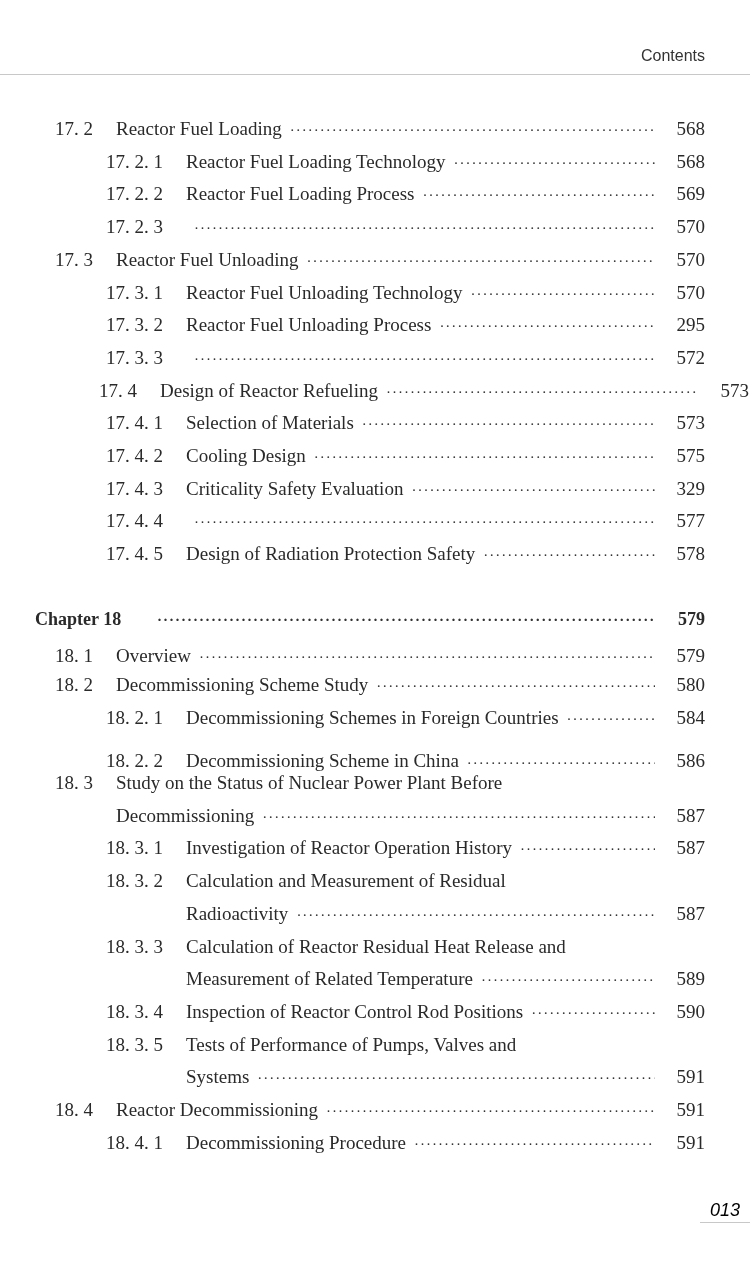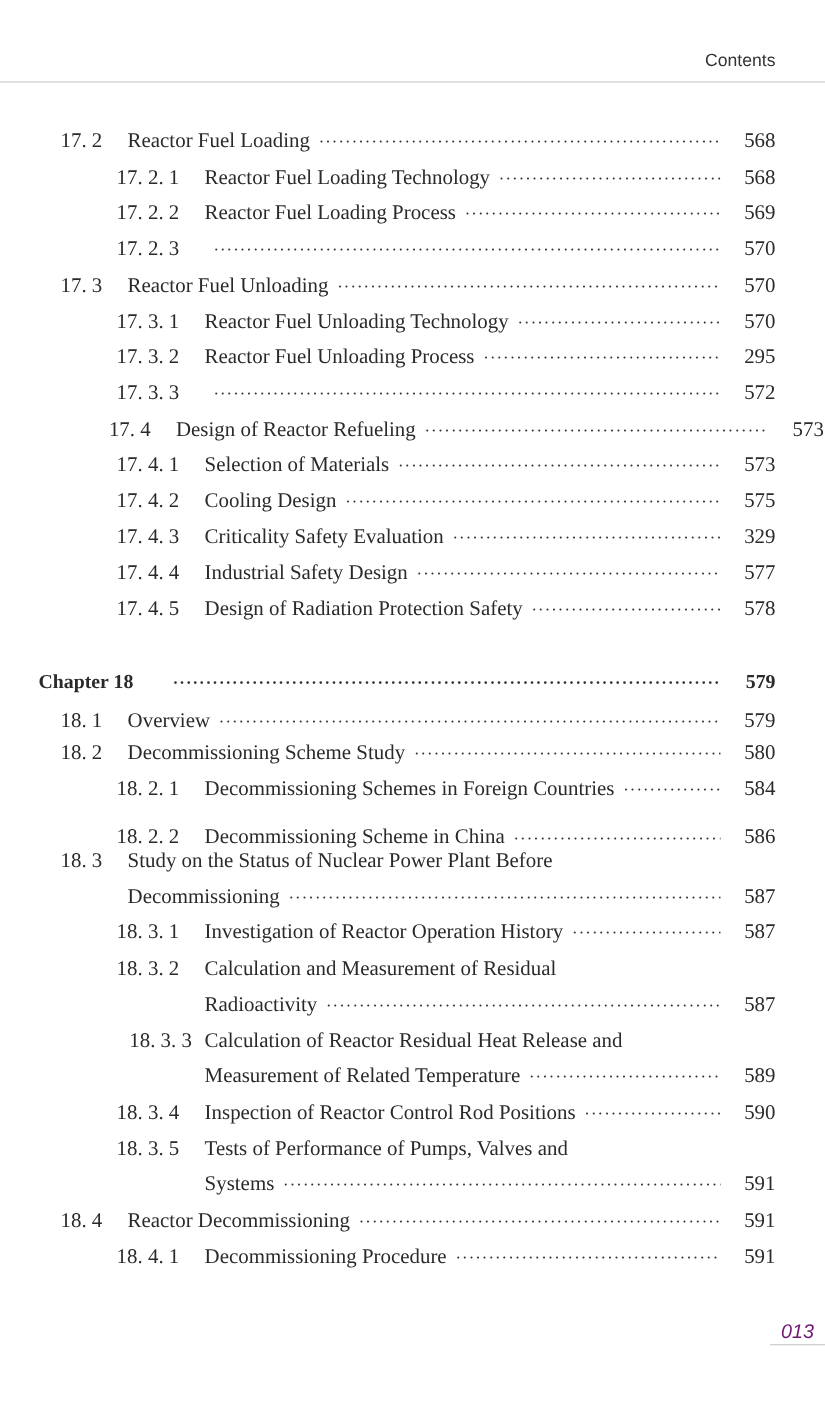--- a/index.html
+++ b/index.html
@@ -8,21 +8,21 @@
   .header-rule { position:absolute; top:74px; left:0; width:750px; height:1px; background:#c8c8c8; }
   .toc { position:absolute; left:0; top:118px; width:750px; }
   .entry { position:absolute; left:0; width:750px; font-family:"Liberation Serif", serif; font-size:19px; color:#2a2a2a; }
   .line { position:absolute; height:33px; display:flex; align-items:baseline; white-space:nowrap; }
   .num { display:inline-block; }
   .title { display:inline-block; }
   .leader { flex:1; overflow:hidden; margin:0 8px; color:#333; letter-spacing:1px; font-size:15px; }
   .leader::before { content:"······················································································································································"; }
   .page { width:42px; text-align:right; }
   .chapter { font-weight:bold; font-size:18px; }
-  .footer-num { position:absolute; top:1200px; right:10px; font-family:"Liberation Sans", sans-serif; font-style:italic; font-size:18px; color:#701a75; }
+  .footer-num { position:absolute; top:1200px; right:10px; font-family:"Liberation Sans", sans-serif; font-style:italic; font-size:18px; color:#000000; }
   .footer-rule { position:absolute; top:1222px; right:0; width:50px; height:1px; background:#c8c8c8; }
 </style>
 </head>
 <body>
 
 <div class="header-title">Contents</div>
 <div class="header-rule"></div>
 
 <div class="toc" id="toc">
     <div class="entry">
@@ -115,21 +115,20 @@
       <div class="line" style="top: 359.7px; left: 106px; width: 599px;">
         <span class="num" style="width: 80px;">17. 4. 3</span>
         <span class="title">Criticality Safety Evaluation</span>
         <span class="leader"></span>
         <span class="page">329</span>
       </div>
     </div>
     <div class="entry">
       <div class="line" style="top: 392.4px; left: 106px; width: 599px;">
         <span class="num" style="width: 80px;">17. 4. 4</span>
-        <span class="title">Industrial Safety Design</span>
         <span class="leader"></span>
         <span class="page">577</span>
       </div>
     </div>
     <div class="entry">
       <div class="line" style="top: 425.1px; left: 106px; width: 599px;">
         <span class="num" style="width: 80px;">17. 4. 5</span>
         <span class="title">Design of Radiation Protection Safety</span>
         <span class="leader"></span>
         <span class="page">578</span>
@@ -199,21 +198,21 @@
         <span class="title">Calculation and Measurement of Residual</span>
       </div>
       <div class="line" style="top: 784.8px; left: 186px; width: 519px;">
         <span class="title">Radioactivity</span>
         <span class="leader"></span>
         <span class="page">587</span>
       </div>
     </div>
     <div class="entry">
       <div class="line" style="top: 817.5px; left: 106px; width: 599px;">
-        <span class="num" style="width: 80px; text-align: center;">18. 3. 3</span>
+        <span class="num" style="width: 80px;">18. 3. 3</span>
         <span class="title">Calculation of Reactor Residual Heat Release and</span>
       </div>
       <div class="line" style="top: 850.2px; left: 186px; width: 519px;">
         <span class="title">Measurement of Related Temperature</span>
         <span class="leader"></span>
         <span class="page">589</span>
       </div>
     </div>
     <div class="entry">
       <div class="line" style="top: 882.9px; left: 106px; width: 599px;">

